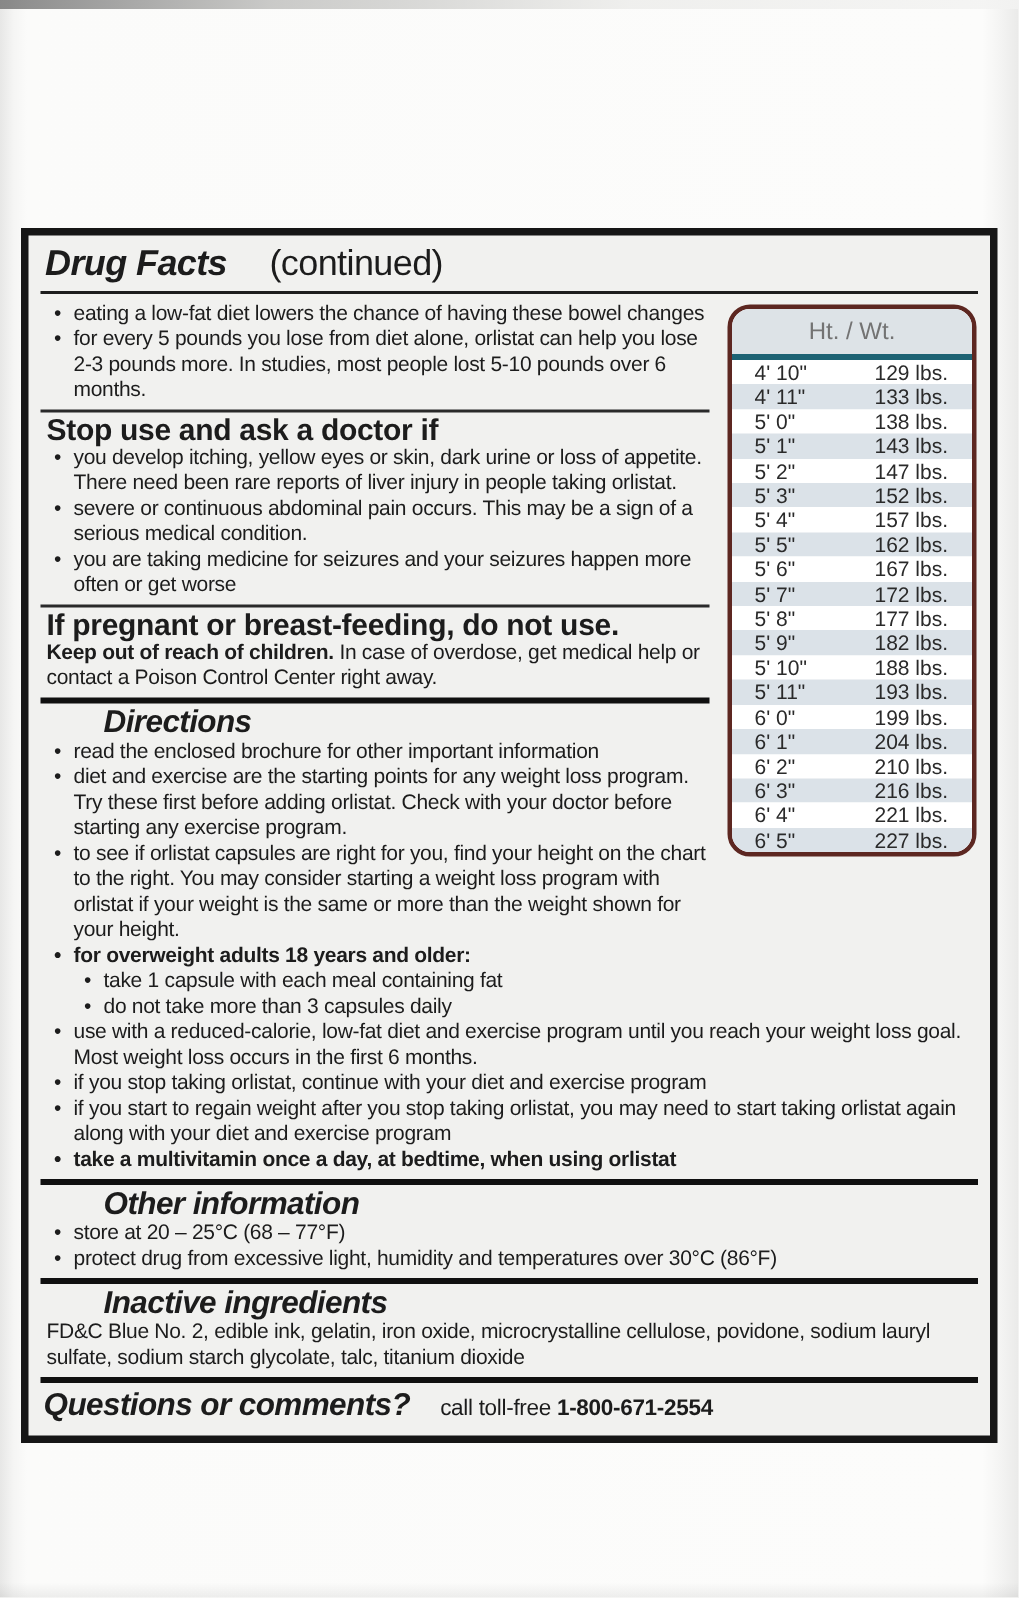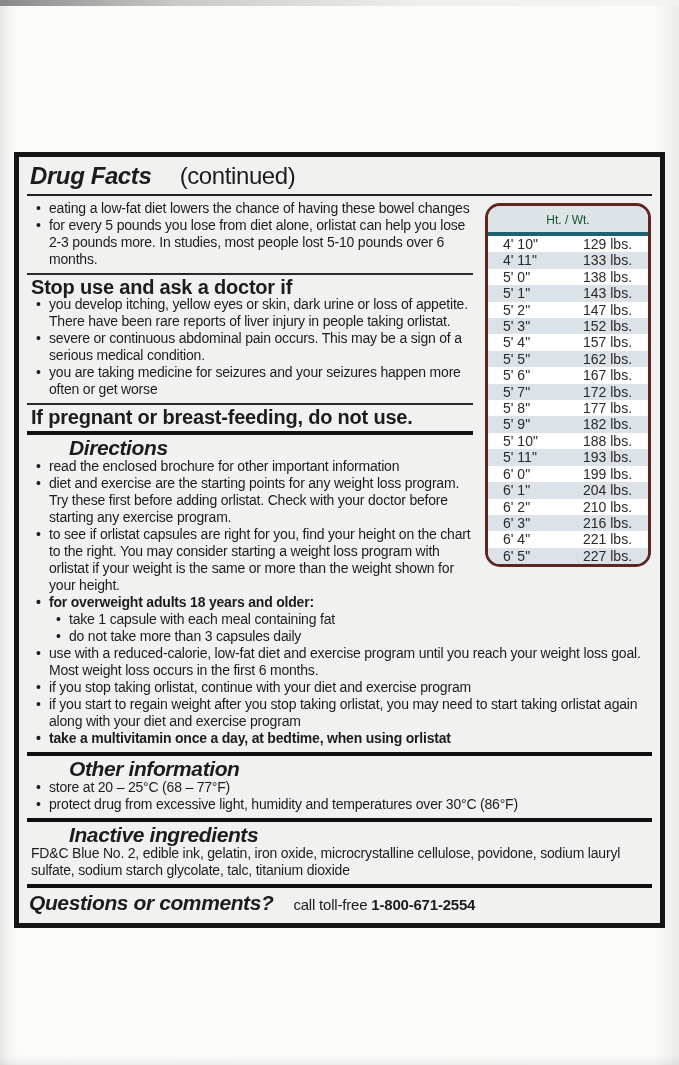--- a/index.html
+++ b/index.html
@@ -35,21 +35,21 @@
   .rule.hdr   { border-top:2px solid #1d1d1d; margin-top:1px; }
   .rule.thin  { border-top:2px solid #2a2a2a; }
   .rule.thick { border-top:4px solid #101010; }
 
   
   .htwt {
     float:right; width:160px; margin:7px 1px 9px 12px;
     border:3px solid var(--table-border,#5d2721);
     border-radius:15px; overflow:hidden; background:#fff;
   }
-  .htwt-head { background:var(--table-header-bg,#dde3e7); font-size:12px; text-align:center; padding:7px 0 5px; color:#14532d; }
+  .htwt-head { background:var(--table-header-bg,#dde3e7); font-size:16px; text-align:center; padding:7px 0 5px; color:#737373; }
   .htwt-teal { height:4px; background:var(--teal-rule,#1d6374); }
   .htwt-row { display:flex; font-size:14px; line-height:16.4px; background:#fff; color:#2a2a2a; }
   .htwt-row:nth-child(even) { background:var(--table-stripe,#dbe2e8); }
   .htwt-row .ht { width:60px; padding-left:15px; flex:none; }
   .htwt-row .wt { padding-left:20px; }
 
   
   .sec { padding:4px 2px 5px; font-size:14px; line-height:17px; letter-spacing:-0.2px; }
   .b { display:flex; padding-left:5px; }
   .b .dot { width:13px; flex:none; text-align:left; padding-left:2px; }
@@ -174,36 +174,37 @@
           <span>for every 5 pounds you lose from diet alone, orlistat can help you lose 2-3 pounds more. In studies, most people lost 5-10 pounds over 6 months.</span>
         </div>
     </div>
 
     <div class="rule thin"></div>
 
     <div class="sec">
       <div class="h-bold">Stop use and ask a doctor if</div>
       <div class="b">
           <span class="dot">•</span>
-          <span>you develop itching, yellow eyes or skin, dark urine or loss of appetite. There have been rare reports of liver injury in people taking orlistat.</span>
+          <span>you develop itching, yellow eyes or skin, dark urine or loss of appetite. There need been rare reports of liver injury in people taking orlistat.</span>
         </div>
       <div class="b">
           <span class="dot">•</span>
           <span>severe or continuous abdominal pain occurs. This may be a sign of a serious medical condition.</span>
         </div>
       <div class="b">
           <span class="dot">•</span>
           <span>you are taking medicine for seizures and your seizures happen more often or get worse</span>
         </div>
     </div>
 
     <div class="rule thin"></div>
 
     <div class="sec">
       <div class="h-bold">If pregnant or breast-feeding, do not use.</div>
+      <div class="kooc"><span class="bold">Keep out of reach of children.</span><span> In case of overdose, get medical help or contact a Poison Control Center right away.</span></div>
     </div>
 
     <div class="rule thick"></div>
 
     <div class="sec">
       <div class="sec-title">Directions</div>
       <div class="b">
           <span class="dot">•</span>
           <span>read the enclosed brochure for other important information</span>
         </div>

